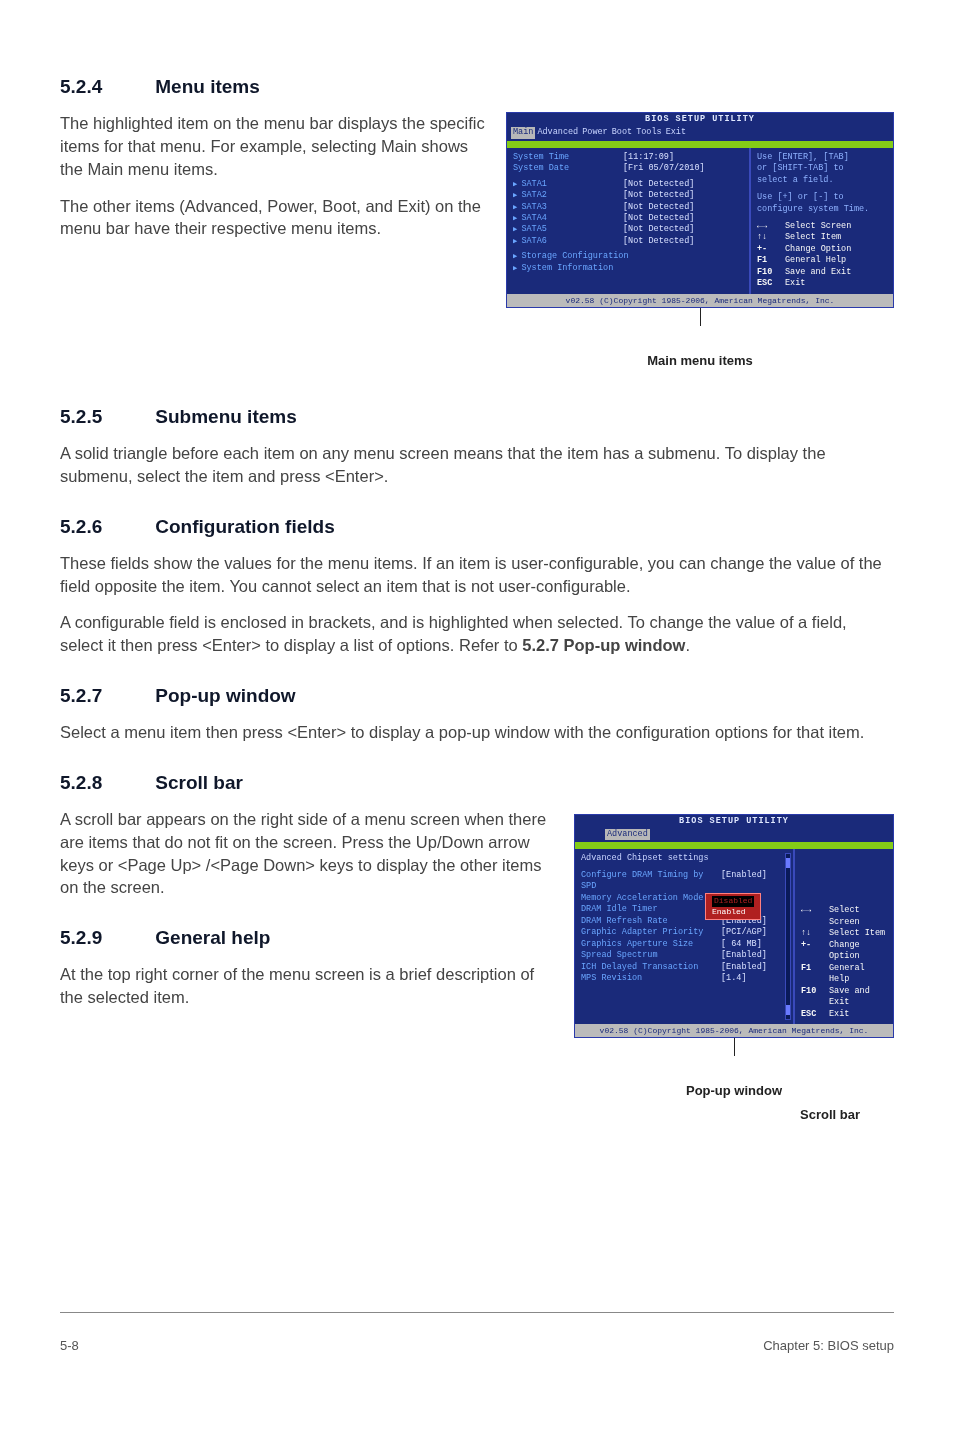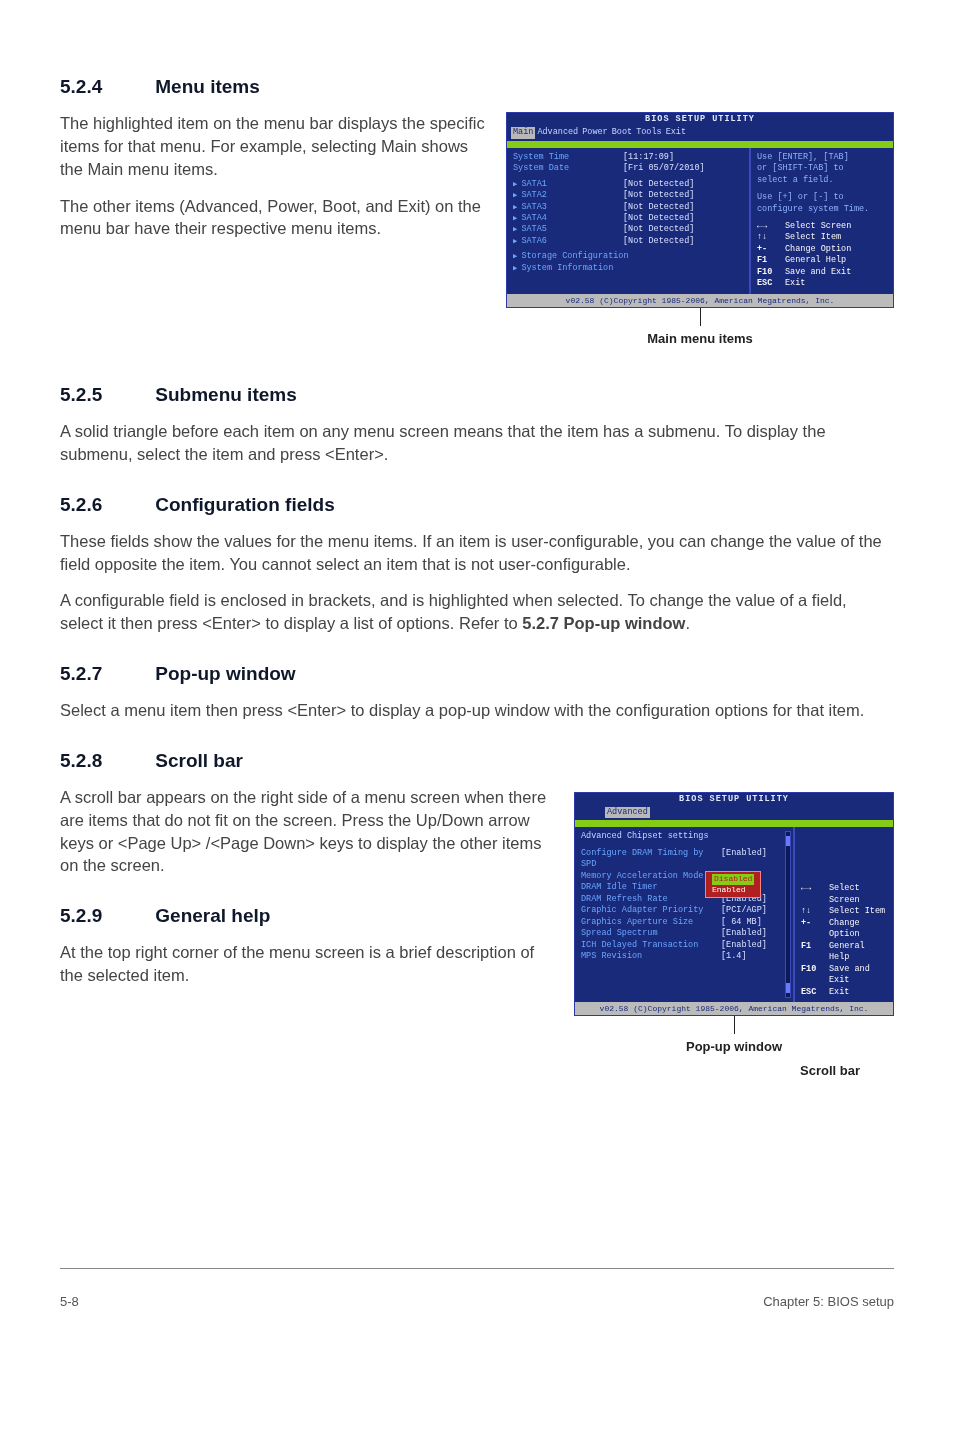--- a/index.html
+++ b/index.html
@@ -85,21 +85,21 @@
   .bios-navhelp .k { flex:0 0 28px; font-weight:bold; }
   .bios-copy {
     background:#bbb; color:#1a2a7a; text-align:center; padding:1px 0;
     font-size:8px;
   }
   .caption {
     text-align:center;
     font-weight:bold;
     font-size:13px;
     color:#222;
-    margin-top:4px;
+    margin-top:26px;
   }
   .caption-line {
     border-left:1px solid #222;
     height:18px;
     margin:0 auto 2px auto;
     width:0;
   }
 
   
   .bios2 { width: 320px; }
@@ -328,21 +328,21 @@
         <div class="bios-row">
             <span class="bios-label">ICH Delayed Transaction</span>
             <span class="bios-val">[Enabled]</span>
           </div>
         <div class="bios-row">
             <span class="bios-label">MPS Revision</span>
             <span class="bios-val">[1.4]</span>
           </div>
 
         <div class="popup-box">
-          <div class="popt" style="background:#84cc16;color:#b02020;padding:0 2px">Disabled</div>
+          <div class="popt" style="background:#000000;color:#b02020;padding:0 2px">Disabled</div>
           <div class="popt">Enabled</div>
         </div>
         <div class="scroll-indicator">
           <div class="thumb"></div>
           <div class="thumb2"></div>
         </div>
       </div>
       <div class="bios-right" style="width:100px">
         <div style="height:46px"></div>
         <div class="bios-navhelp">

